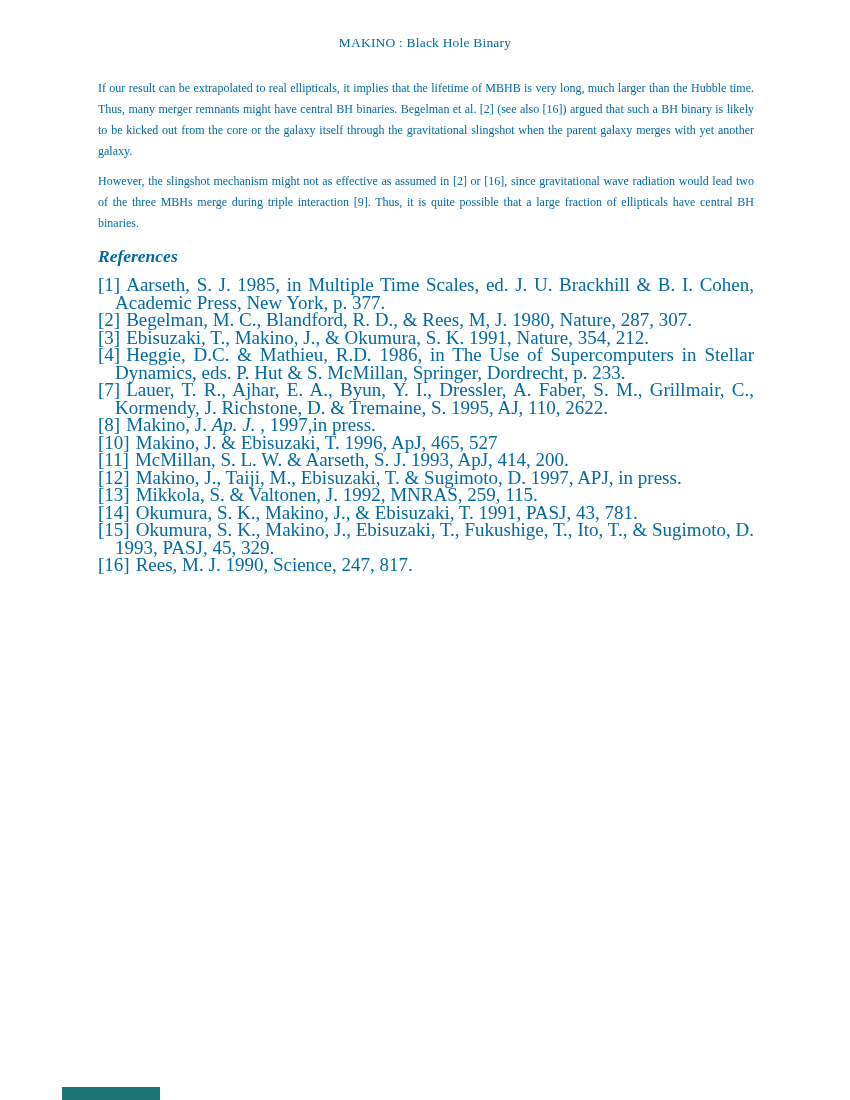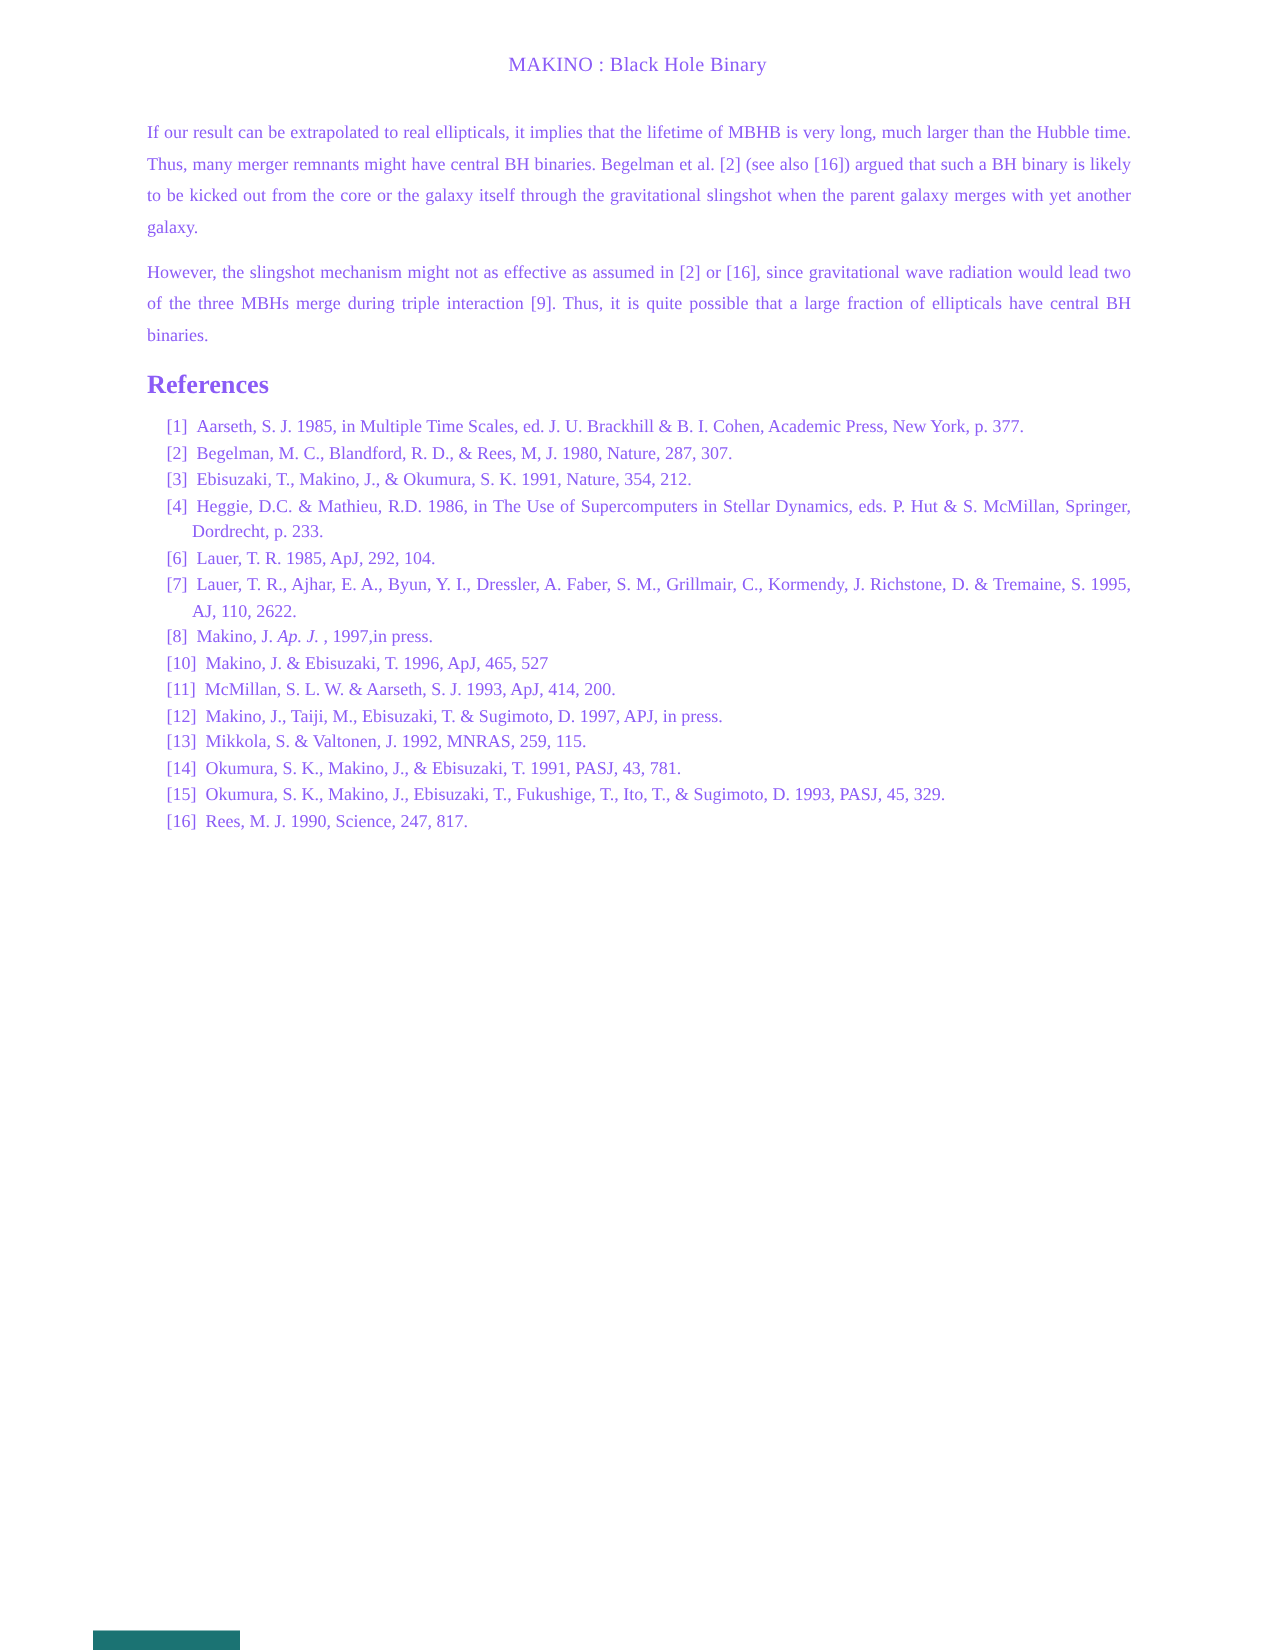--- a/index.html
+++ b/index.html
@@ -36,67 +36,66 @@
     font-size: 12px;
     line-height: 21px;
     text-align: justify;
     hyphens: auto;
   }
   .refs-heading {
     font-size: 17.5px;
     font-weight: bold;
     margin: 11px 0 9px 0;
     line-height: 22px;
+    font-style: italic;
   }
   .ref-list {
     margin-top: 7px;
   }
   .ref-item {
-    font-size: 12px;
+    font-size: 19px;
     line-height: 17.5px;
     text-align: justify;
     padding-left: 17px;
     text-indent: -17px;
-    margin-left: 13px;
   }
   .ref-label {
     margin-right: 6px;
   }
   .ref-item em {
     font-style: italic;
   }
   .teal-marker {
     position: absolute;
     left: 62px;
     top: 1087px;
     width: 98px;
     height: 13px;
   }
 </style>
 </head>
 <body>
 
-<div class="page" style="background: rgb(255, 255, 255); color: #8b5cf6;">
+<div class="page" style="background: rgb(255, 255, 255); color: #0369a1;">
 
   <div class="running-header">MAKINO : Black Hole Binary</div>
 
   <div class="content">
 
     <p class="body-par">If our result can be extrapolated to real ellipticals, it implies that the lifetime of MBHB is very long, much larger than the Hubble time. Thus, many merger remnants might have central BH binaries. Begelman et al. [2] (see also [16]) argued that such a BH binary is likely to be kicked out from the core or the galaxy itself through the gravitational slingshot when the parent galaxy merges with yet another galaxy.</p>
 
     <p class="body-par">However, the slingshot mechanism might not as effective as assumed in [2] or [16], since gravitational wave radiation would lead two of the three MBHs merge during triple interaction [9]. Thus, it is quite possible that a large fraction of ellipticals have central BH binaries.</p>
 
     <div class="refs-heading">References</div>
 
     <div class="ref-list">
         <div class="ref-item"><span class="ref-label">[1]</span><span>Aarseth, S. J. 1985, in Multiple Time Scales, ed. J. U. Brackhill &amp; B. I. Cohen, Academic Press, New York, p. 377.</span></div>
         <div class="ref-item"><span class="ref-label">[2]</span><span>Begelman, M. C., Blandford, R. D., &amp; Rees, M, J. 1980, Nature, 287, 307.</span></div>
         <div class="ref-item"><span class="ref-label">[3]</span><span>Ebisuzaki, T., Makino, J., &amp; Okumura, S. K. 1991, Nature, 354, 212.</span></div>
         <div class="ref-item"><span class="ref-label">[4]</span><span>Heggie, D.C. &amp; Mathieu, R.D. 1986, in The Use of Supercomputers in Stellar Dynamics, eds. P. Hut &amp; S. McMillan, Springer, Dordrecht, p. 233.</span></div>
-        <div class="ref-item"><span class="ref-label">[6]</span><span>Lauer, T. R. 1985, ApJ, 292, 104.</span></div>
         <div class="ref-item"><span class="ref-label">[7]</span><span>Lauer, T. R., Ajhar, E. A., Byun, Y. I., Dressler, A. Faber, S. M., Grillmair, C., Kormendy, J. Richstone, D. &amp; Tremaine, S. 1995, AJ, 110, 2622.</span></div>
         <div class="ref-item"><span class="ref-label">[8]</span><span>Makino, J. </span><em>Ap. J.</em><span> , 1997,in press.</span></div>
         <div class="ref-item"><span class="ref-label">[10]</span><span>Makino, J. &amp; Ebisuzaki, T. 1996, ApJ, 465, 527</span></div>
         <div class="ref-item"><span class="ref-label">[11]</span><span>McMillan, S. L. W. &amp; Aarseth, S. J. 1993, ApJ, 414, 200.</span></div>
         <div class="ref-item"><span class="ref-label">[12]</span><span>Makino, J., Taiji, M., Ebisuzaki, T. &amp; Sugimoto, D. 1997, APJ, in press.</span></div>
         <div class="ref-item"><span class="ref-label">[13]</span><span>Mikkola, S. &amp; Valtonen, J. 1992, MNRAS, 259, 115.</span></div>
         <div class="ref-item"><span class="ref-label">[14]</span><span>Okumura, S. K., Makino, J., &amp; Ebisuzaki, T. 1991, PASJ, 43, 781.</span></div>
         <div class="ref-item"><span class="ref-label">[15]</span><span>Okumura, S. K., Makino, J., Ebisuzaki, T., Fukushige, T., Ito, T., &amp; Sugimoto, D. 1993, PASJ, 45, 329.</span></div>
         <div class="ref-item"><span class="ref-label">[16]</span><span>Rees, M. J. 1990, Science, 247, 817.</span></div>
       </div>

